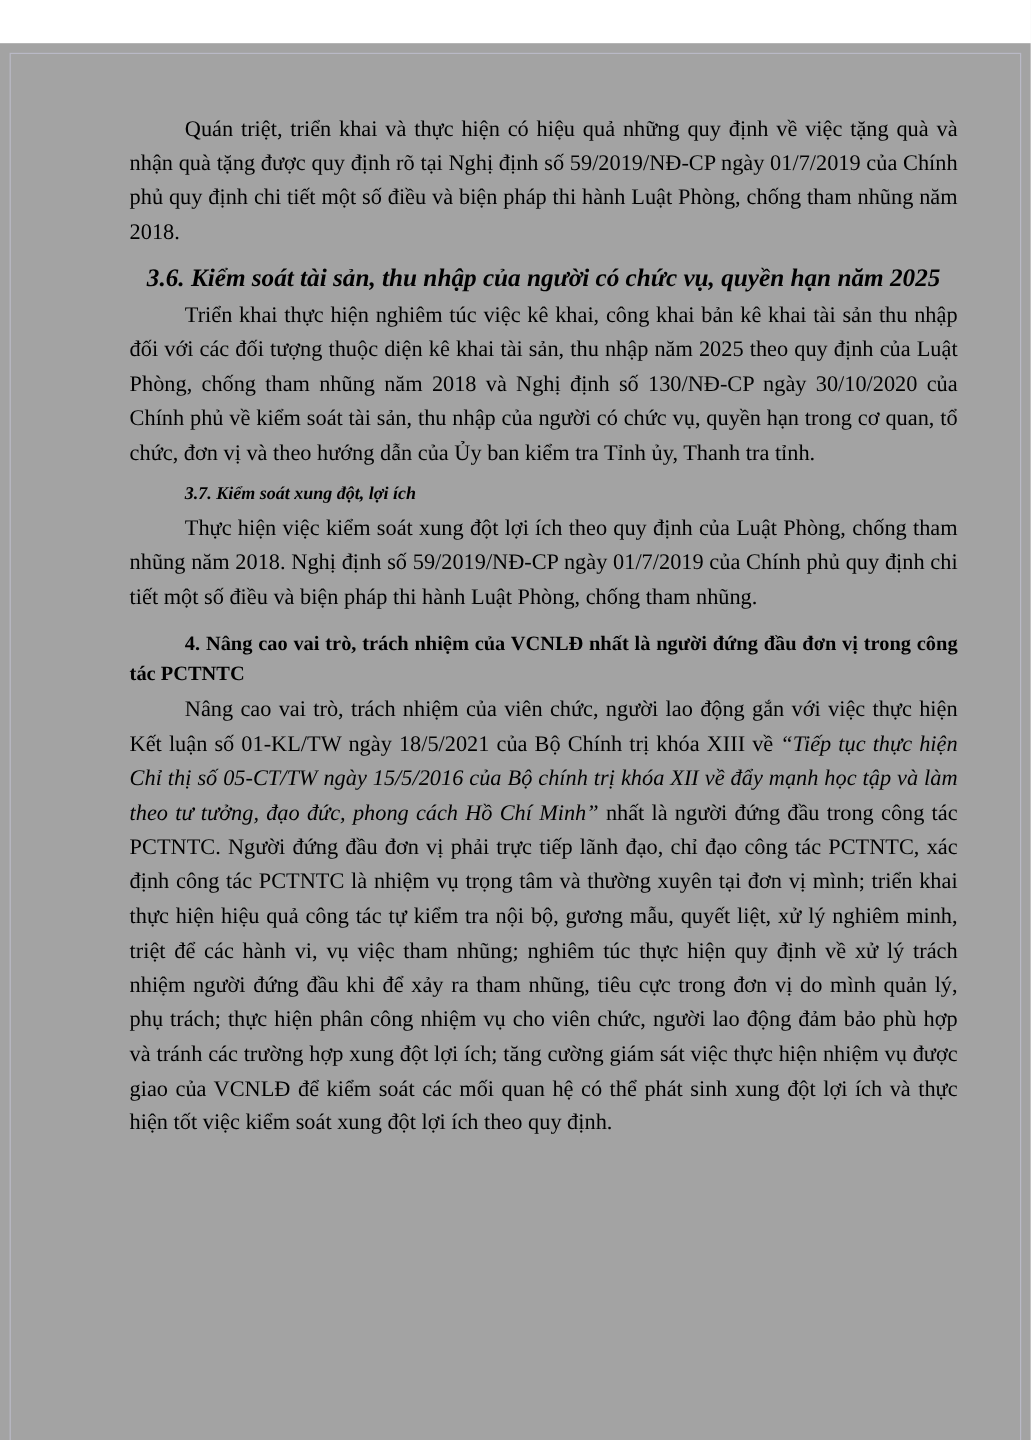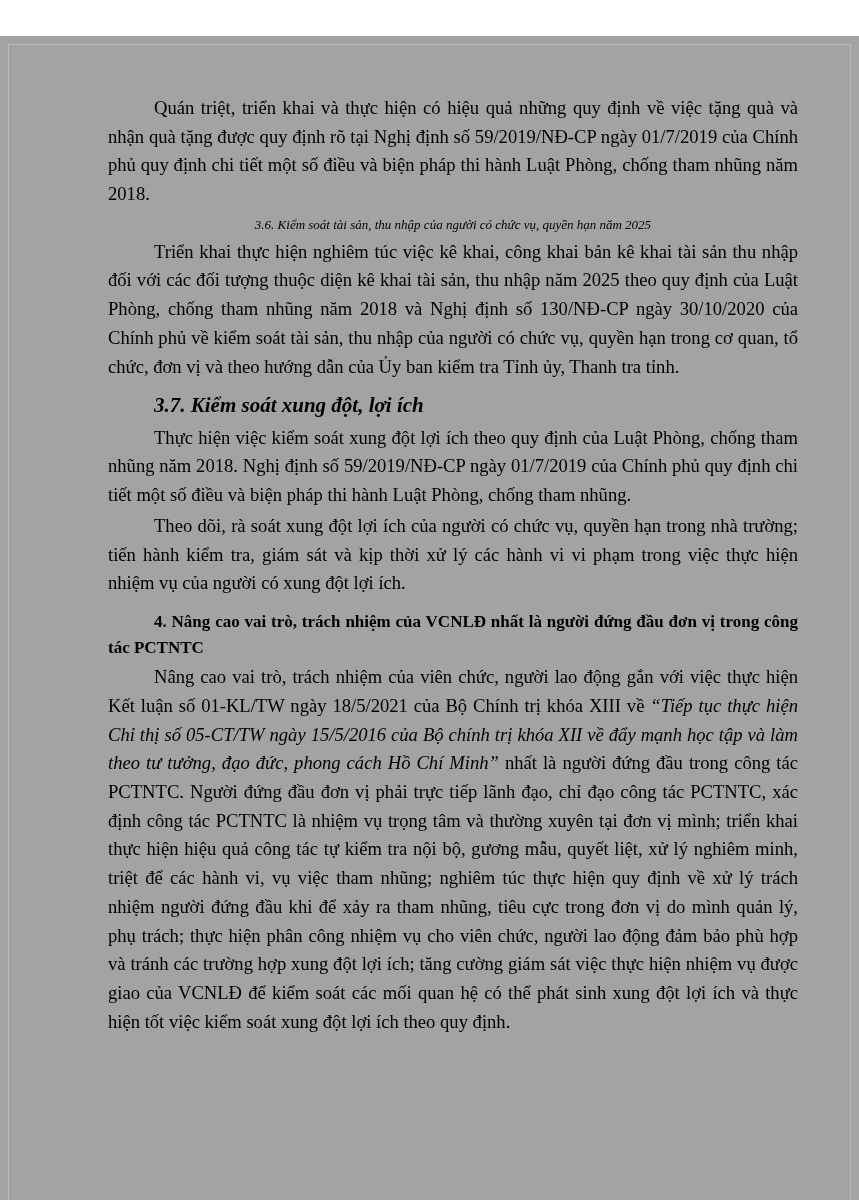--- a/index.html
+++ b/index.html
@@ -37,29 +37,29 @@
     color: #000000;
     text-align: justify;
     text-justify: inter-word;
   }
   p {
     margin: 0 0 2px 0;
     text-indent: 46px;
   }
   h3.sub-center {
     margin: 7px 0 3px 0;
-    font-size: 13px;
-    font-weight: normal;
+    font-size: 21px;
+    font-weight: bold;
     font-style: italic;
     text-align: center;
     line-height: 1.45;
   }
   h3.sub-left {
     margin: 9px 0 3px 0;
-    font-size: 21px;
+    font-size: 15px;
     font-weight: bold;
     font-style: italic;
     text-align: left;
     text-indent: 46px;
     line-height: 1.45;
   }
   h2.section {
     margin: 11px 0 3px 0;
     font-size: 17px;
     font-weight: bold;
@@ -84,20 +84,19 @@
 
     <h3 class="sub-center">3.6. Kiểm soát tài sản, thu nhập của người có chức vụ, quyền hạn năm 2025</h3>
 
     <p>Triển khai thực hiện nghiêm túc việc kê khai, công khai bản kê khai tài sản thu nhập đối với các đối tượng thuộc diện kê khai tài sản, thu nhập năm 2025 theo quy định của Luật Phòng, chống tham nhũng năm 2018 và Nghị định số 130/NĐ-CP ngày 30/10/2020 của Chính phủ về kiểm soát tài sản, thu nhập của người có chức vụ, quyền hạn trong cơ quan, tổ chức, đơn vị và theo hướng dẫn của Ủy ban kiểm tra Tỉnh ủy, Thanh tra tỉnh.</p>
 
 
     <h3 class="sub-left">3.7. Kiểm soát xung đột, lợi ích</h3>
 
     <p>Thực hiện việc kiểm soát xung đột lợi ích theo quy định của Luật Phòng, chống tham nhũng năm 2018. Nghị định số 59/2019/NĐ-CP ngày 01/7/2019 của Chính phủ quy định chi tiết một số điều và biện pháp thi hành Luật Phòng, chống tham nhũng.</p>
 
-    <p>Theo dõi, rà soát xung đột lợi ích của người có chức vụ, quyền hạn trong nhà trường; tiến hành kiểm tra, giám sát và kịp thời xử lý các hành vi vi phạm trong việc thực hiện nhiệm vụ của người có xung đột lợi ích.</p>
 
     <h2 class="section">4. Nâng cao vai trò, trách nhiệm của VCNLĐ nhất là người đứng đầu đơn vị trong công tác PCTNTC</h2>
 
     <p><span>Nâng cao vai trò, trách nhiệm của viên chức, người lao động gắn với việc thực hiện Kết luận số 01-KL/TW ngày 18/5/2021 của Bộ Chính trị khóa XIII về </span><span class="em">“Tiếp tục thực hiện Chỉ thị số 05-CT/TW ngày 15/5/2016 của Bộ chính trị khóa XII về đẩy mạnh học tập và làm theo tư tưởng, đạo đức, phong cách Hồ Chí Minh”</span><span> nhất là người đứng đầu trong công tác PCTNTC. Người đứng đầu đơn vị phải trực tiếp lãnh đạo, chỉ đạo công tác PCTNTC, xác định công tác PCTNTC là nhiệm vụ trọng tâm và thường xuyên tại đơn vị mình; triển khai thực hiện hiệu quả công tác tự kiểm tra nội bộ, gương mẫu, quyết liệt, xử lý nghiêm minh, triệt để các hành vi, vụ việc tham nhũng; nghiêm túc thực hiện quy định về xử lý trách nhiệm người đứng đầu khi để xảy ra tham nhũng, tiêu cực trong đơn vị do mình quản lý, phụ trách; thực hiện phân công nhiệm vụ cho viên chức, người lao động đảm bảo phù hợp và tránh các trường hợp xung đột lợi ích; tăng cường giám sát việc thực hiện nhiệm vụ được giao của VCNLĐ để kiểm soát các mối quan hệ có thể phát sinh xung đột lợi ích và thực hiện tốt việc kiểm soát xung đột lợi ích theo quy định.</span></p>
 
   </div>
 </div>
 
 </body></html>

